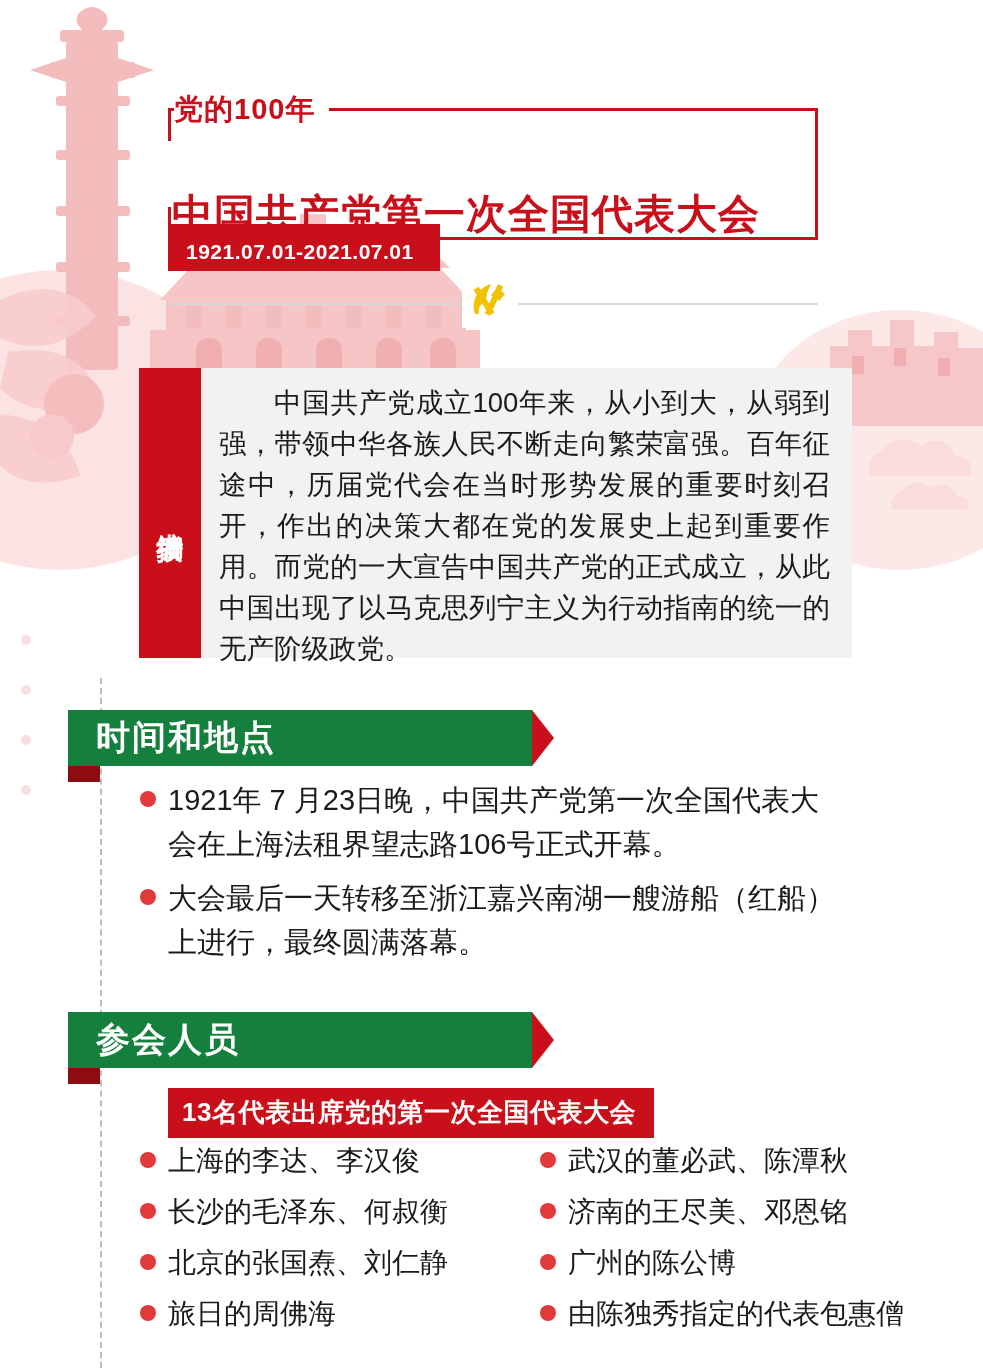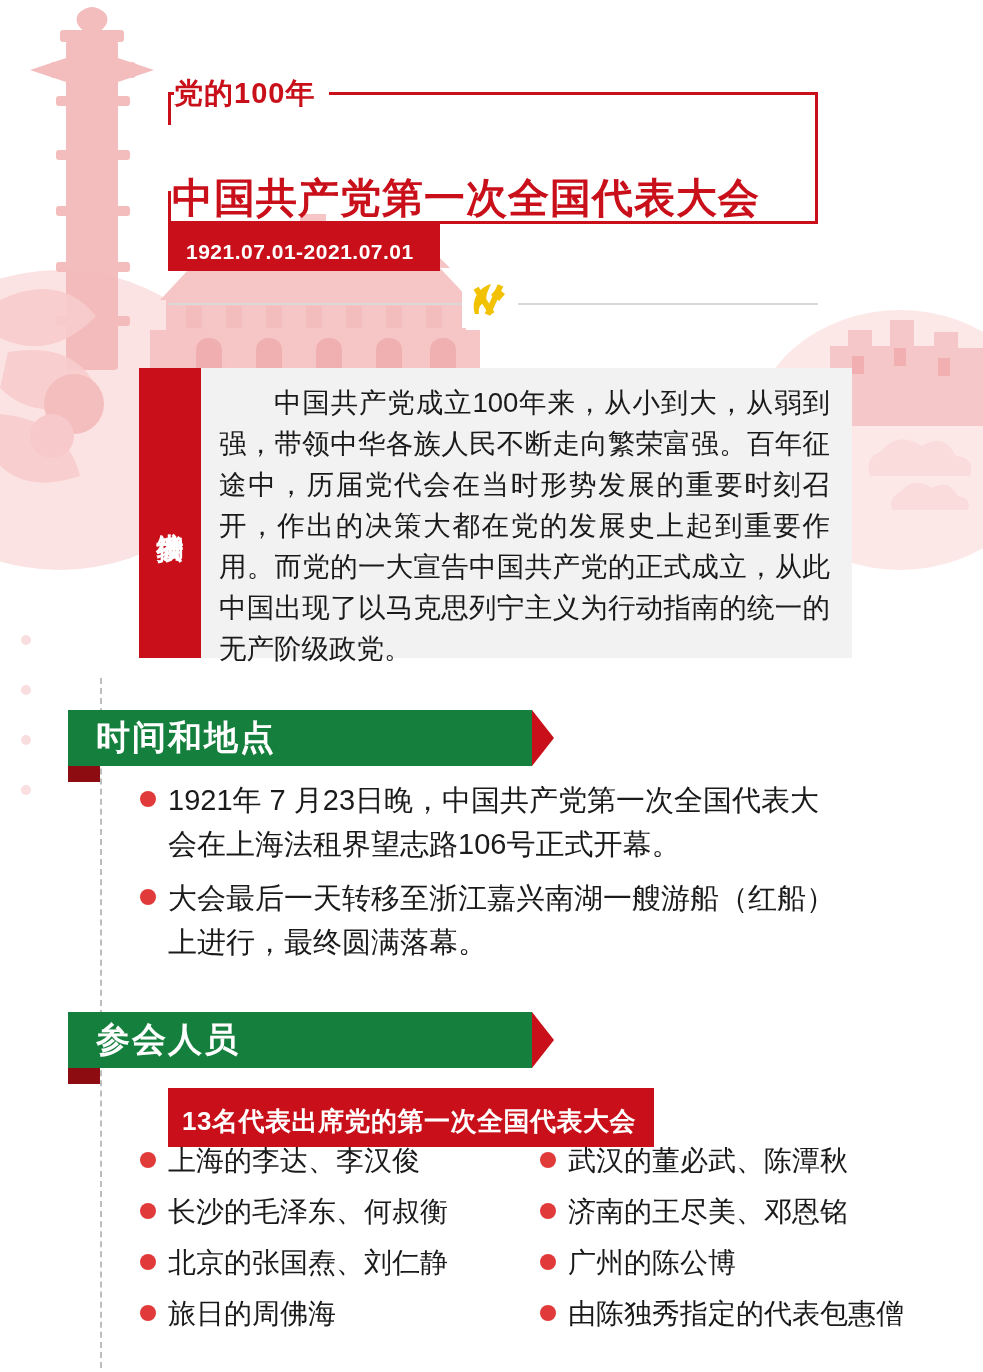--- a/index.html
+++ b/index.html
@@ -26,21 +26,21 @@
     position: absolute;
     top: 0; left: 0;
     width: 983px;
     height: 1372px;
   }
 
   
   .header-wrap {
     position: absolute;
     left: 168px;
-    top: 92px;
+    top: 108px;
     width: 650px;
   }
   .header-box {
     position: relative;
     border: 3px solid #c9101a;
     border-left: none;
     height: 132px;
     box-sizing: border-box;
   }
   .header-box::before {
@@ -215,21 +215,21 @@
 
   
   .sub-banner {
     position: absolute;
     left: 168px;
     top: 1088px;
     background: #c9101a;
     color: #ffffff;
     font-size: 26px;
     font-weight: bold;
-    padding: 16px 18px 8px 14px;
+    padding: 7px 18px 8px 14px;
     letter-spacing: 0.5px;
   }
   .attendee-grid {
     position: absolute;
     left: 140px;
     top: 1140px;
     width: 800px;
     display: flex;
     flex-wrap: wrap;
   }

